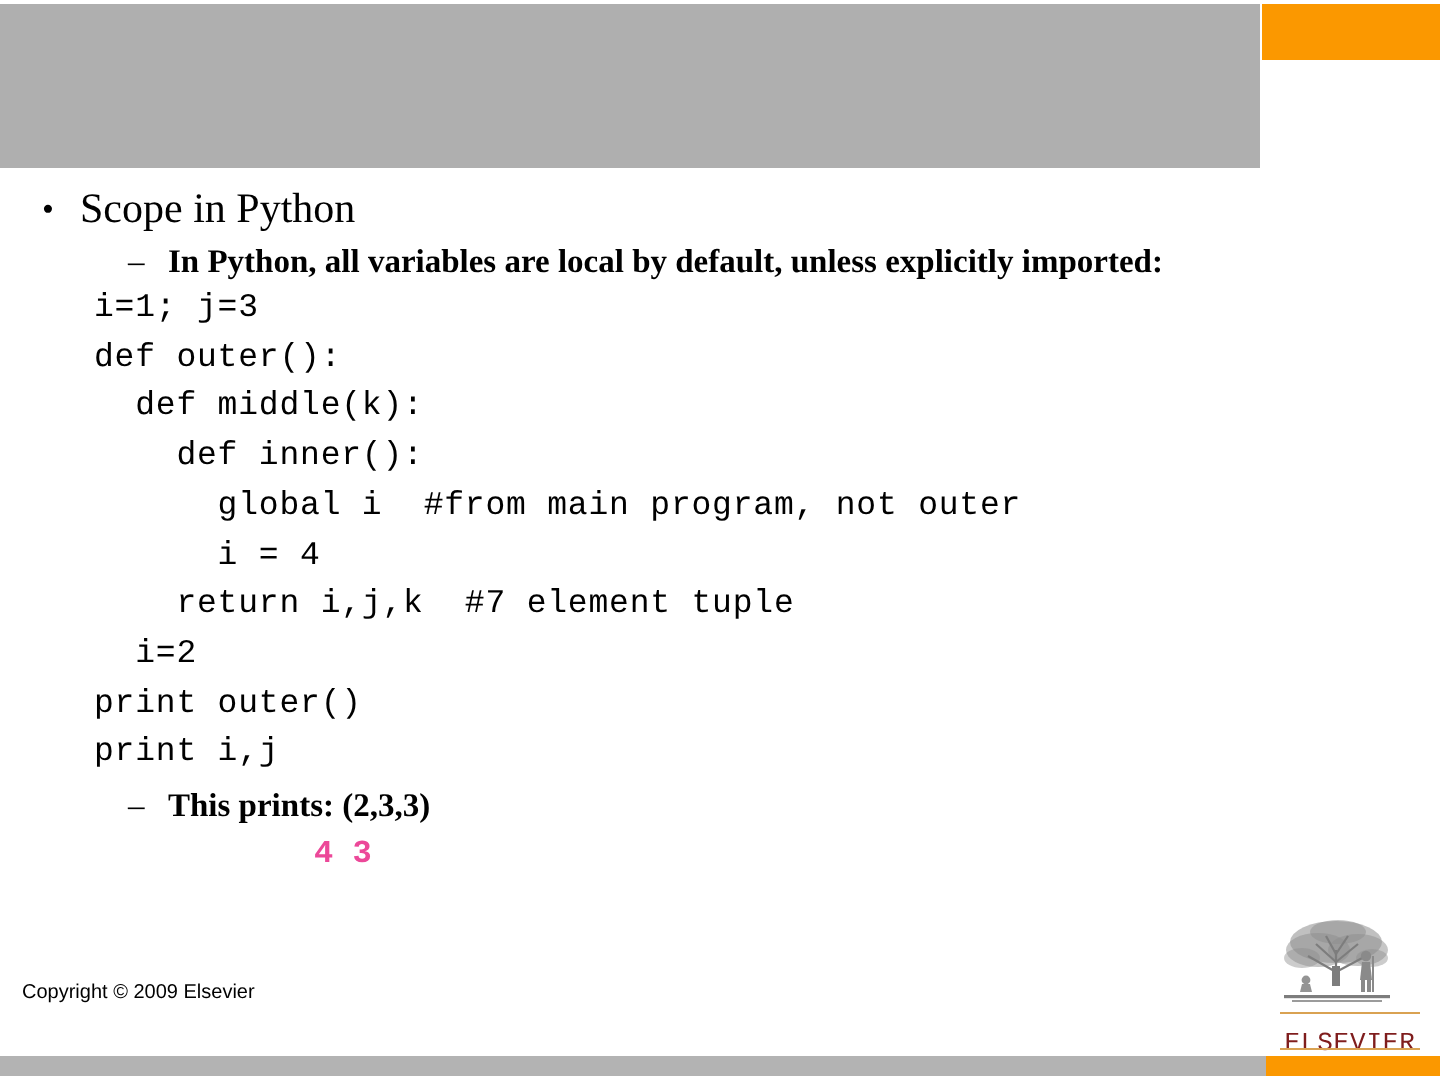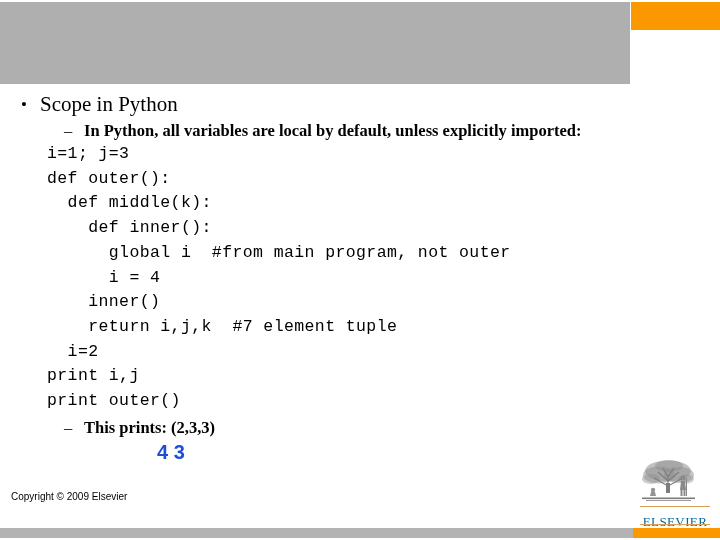--- a/index.html
+++ b/index.html
@@ -107,25 +107,25 @@
     font-size: 16.5px;
     line-height: 24.7px;
     color: #000000;
     white-space: pre;
     letter-spacing: 0.4px;
   }
 
   .final-line {
     margin: 0;
     padding: 2px 0 0 157px;
-    font-family: Liberation Sans, sans-serif;
+    font-family: Liberation Mono, monospace;
     font-weight: bold;
-    font-size: 20px;
+    font-size: 16px;
     line-height: 22px;
-    color: #1d4ed8;
+    color: #ec4899;
     white-space: pre;
   }
 
   
   .copyright {
     position: absolute;
     left: 11px;
     top: 491px;
     font-family: "Liberation Sans", sans-serif;
     font-size: 10px;
@@ -158,24 +158,24 @@
     width: 74px;
     height: 68px;
   }
   .logo svg { display: block; }
   .logo-word {
     position: absolute;
     left: 0px;
     top: 57px;
     width: 74px;
     text-align: center;
-    font-family: Liberation Serif, serif;
+    font-family: Liberation Mono, monospace;
     font-size: 13px;
     letter-spacing: 0.4px;
-    color: #0369a1;
+    color: #7f1d1d;
     white-space: nowrap;
   }
   .logo-rule {
     position: absolute;
     left: 2px;
     width: 70px;
     height: 1px;
     background: #d9a252;
   }
 </style>
@@ -200,25 +200,24 @@
       <span>In Python, all variables are local by default, unless explicitly imported:</span>
     </div>
 
     <div class="code-block">
       <div class="code-line">i=1; j=3</div>
       <div class="code-line">def outer():</div>
       <div class="code-line">  def middle(k):</div>
       <div class="code-line">    def inner():</div>
       <div class="code-line">      global i  #from main program, not outer</div>
       <div class="code-line">      i = 4</div>
-      <div class="code-line">    inner()</div>
       <div class="code-line">    return i,j,k  #7 element tuple</div>
       <div class="code-line">  i=2</div>
+      <div class="code-line">print outer()</div>
       <div class="code-line">print i,j</div>
-      <div class="code-line">print outer()</div>
     </div>
 
     <div class="lvl2">
       <span class="dash">–</span>
       <span>This prints: (2,3,3)</span>
     </div>
 
     <div class="final-line">4 3</div>
 
   </div>

